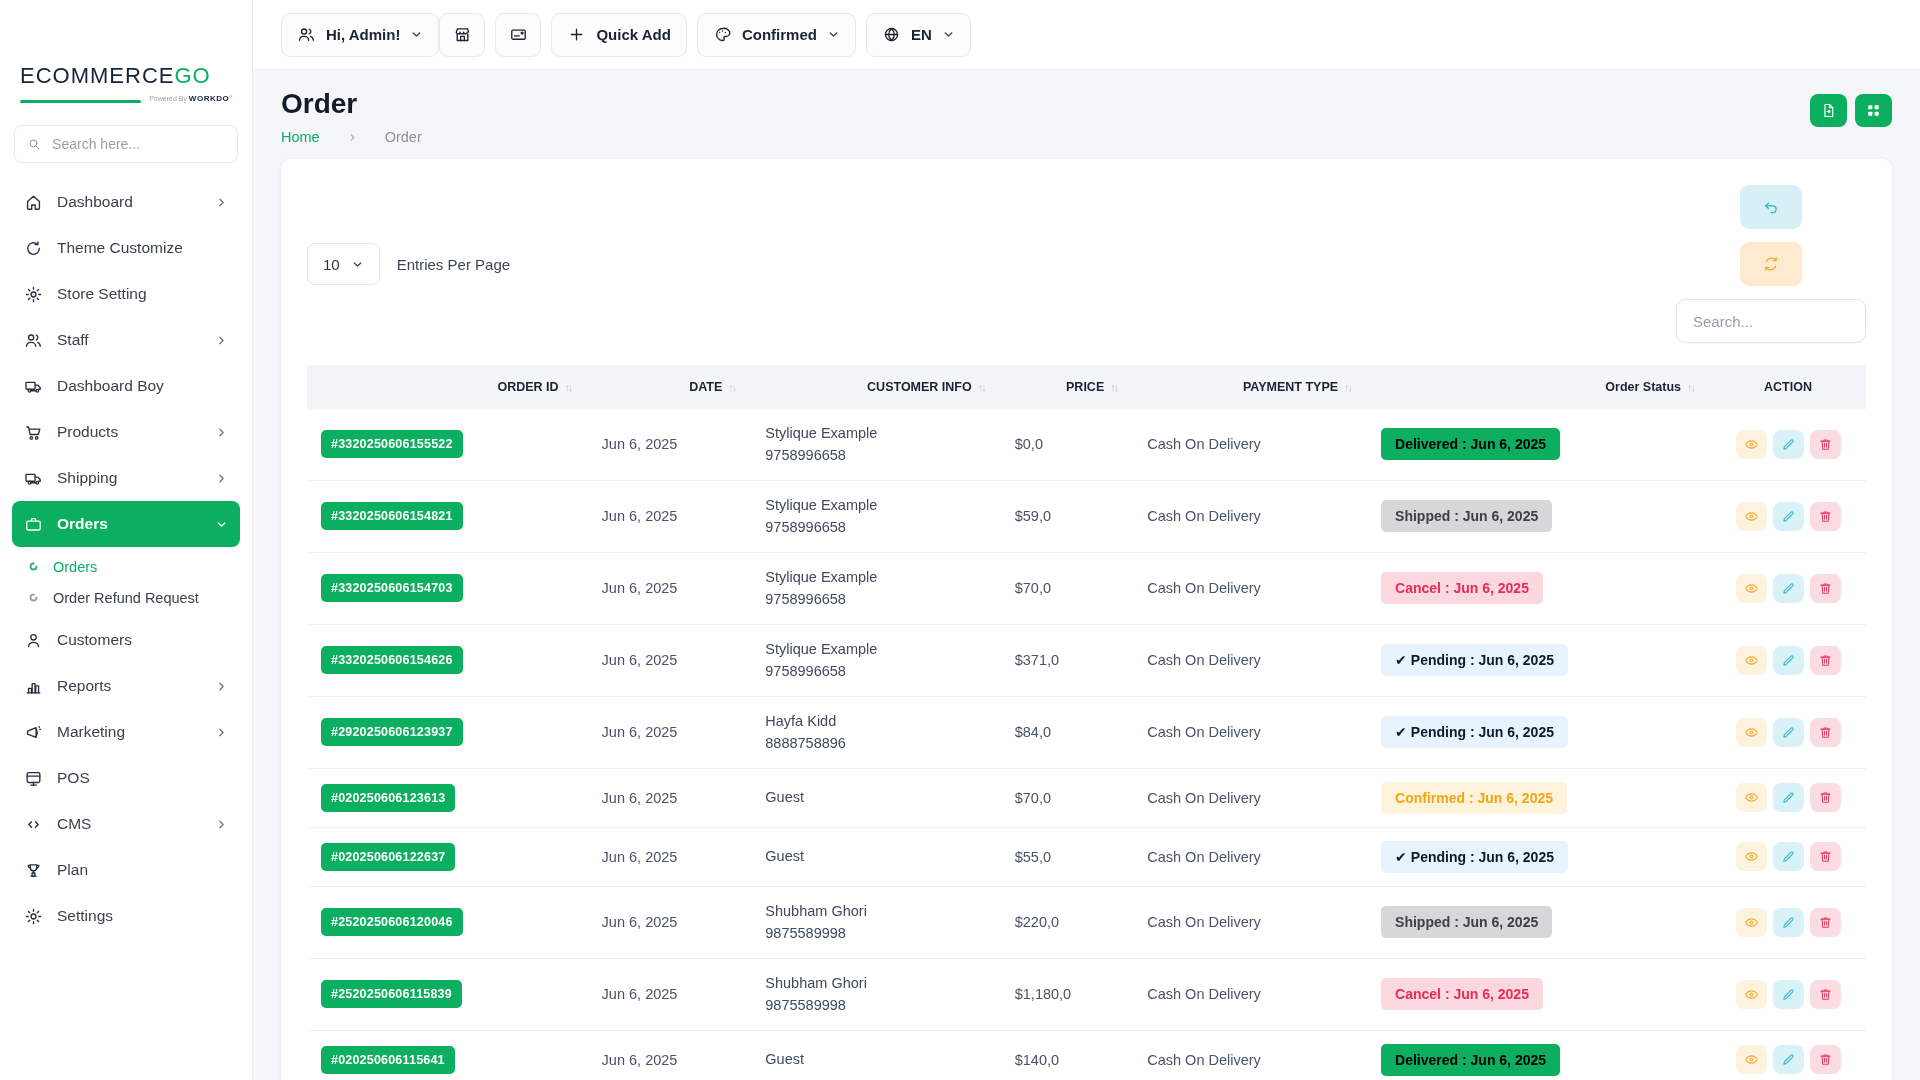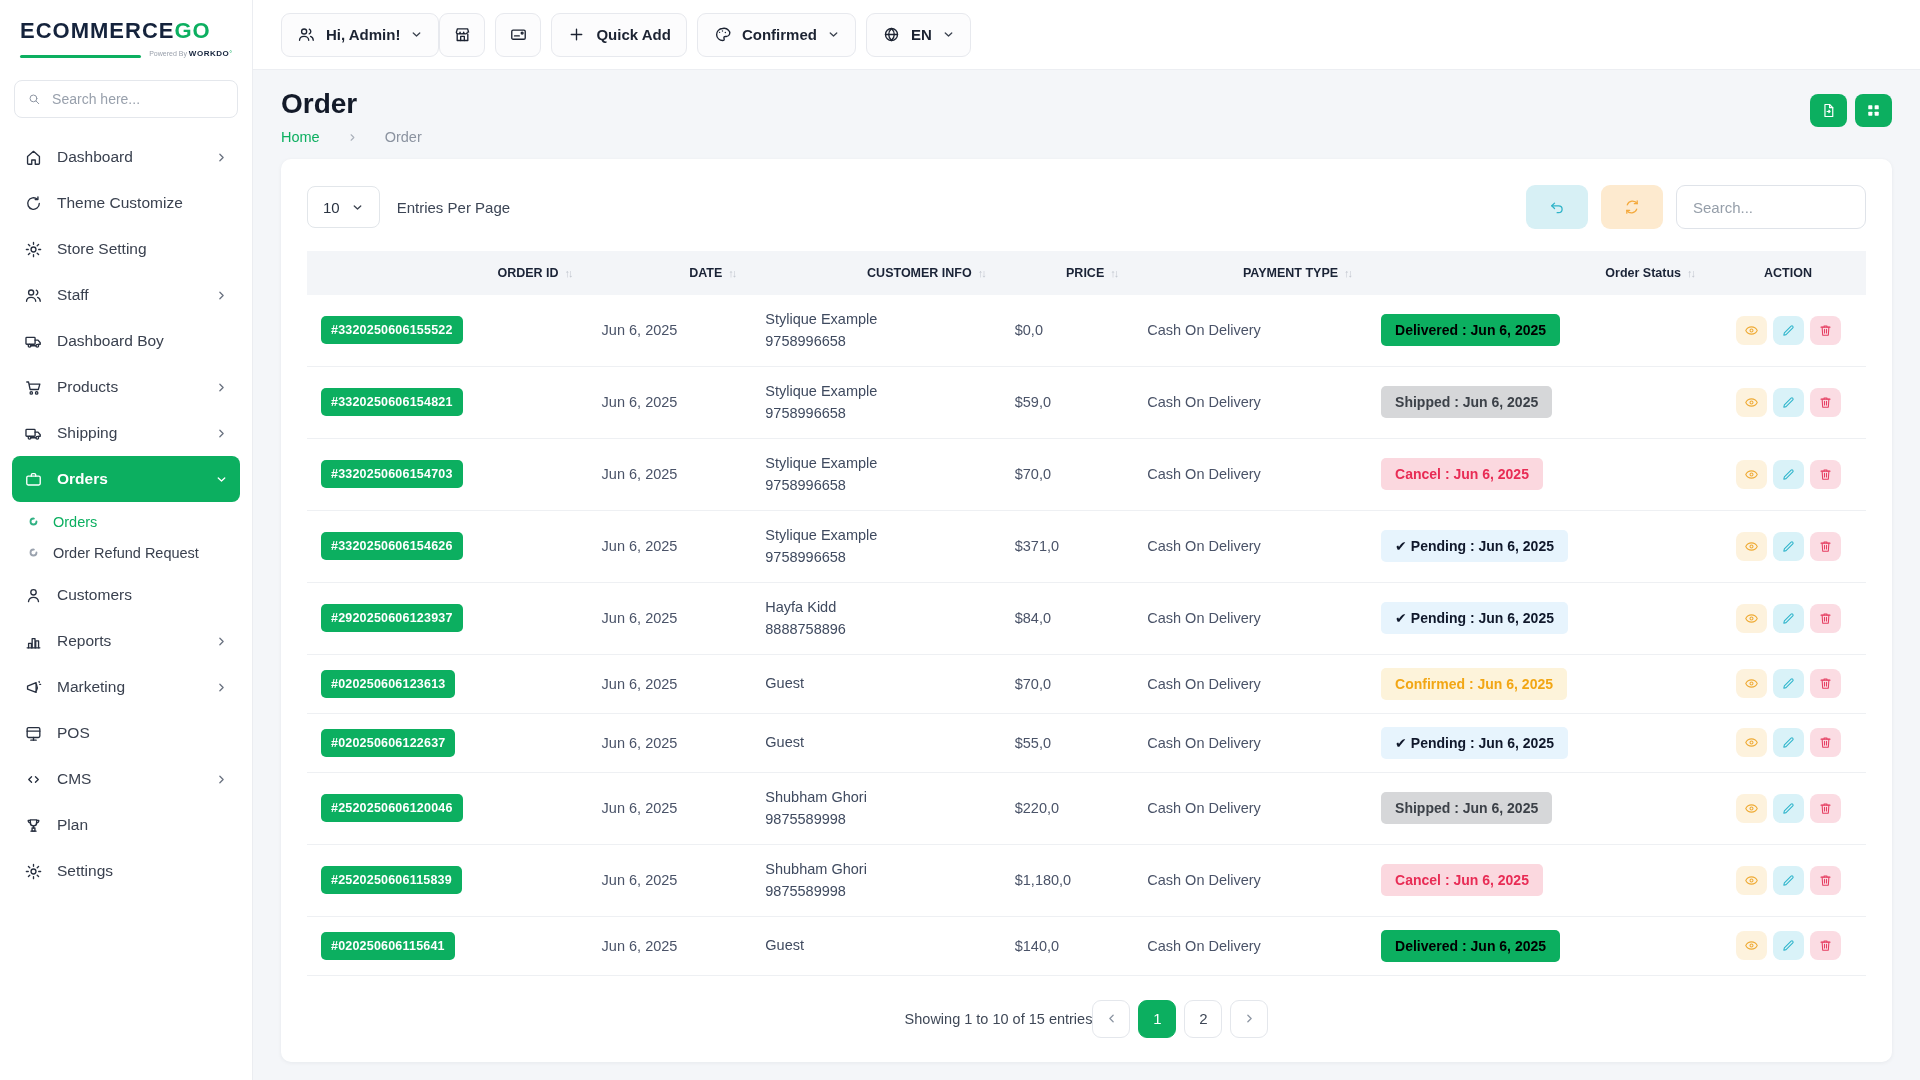--- a/index.html
+++ b/index.html
@@ -7,21 +7,21 @@
   body {
     width:1920px; height:1080px; overflow:hidden;
     background:#f4f6f9; color:#1f2430;
     font-family:"Liberation Sans","DejaVu Sans",sans-serif;
   }
   .app { display:flex; width:100%; height:100%; }
 
   
   .sidebar { width:253px; min-width:253px; height:100%; background:#fff; border-right:1px solid #ebedf1; padding-top:14px; }
   .logo-wrap { padding:4px 20px 8px; }
-  .logo-text { font-size:22px; font-weight:700; letter-spacing:1px; color:#15233c; white-space:nowrap; }
+  .logo-text { font-size:22px; font-weight:400; letter-spacing:1px; color:#15233c; white-space:nowrap;margin-top:45px; }
   .logo-text .go { color:#0caf60; }
   .logo-sub { display:flex; align-items:flex-end; gap:8px; margin-top:5px; }
   .logo-underline { width:150px; height:3px; border-radius:2px; background:#0caf60; }
   .powered { font-size:7px; color:#9aa1ac; white-space:nowrap; }
   .powered b { color:#15233c; font-size:8px; letter-spacing:.5px; }
   .powered .dot { color:#0caf60; }
 
   .sidebar-search { margin:14px 14px 8px; display:flex; align-items:center; gap:9px; border:1px solid #e4e7ec; border-radius:8px; height:38px; padding:0 12px; color:#8d95a2; background:#fff; }
   .sidebar-search .icon { width:16px; height:16px; }
   .sidebar-search input { border:none; outline:none; width:100%; font-size:14px; color:#5c6572; font-family:inherit; background:transparent; }
@@ -59,21 +59,21 @@
   .green-btn { width:37px; height:33px; border:none; border-radius:8px; background:#0caf60; color:#fff; display:flex; align-items:center; justify-content:center; cursor:pointer; }
   .green-btn .icon { width:17px; height:17px; display:flex; }
 
   
   .card { background:#fff; border-radius:10px; margin-top:14px; padding:26px 26px 24px; box-shadow:0 1px 4px rgba(20,30,50,.06); }
   .controls { display:flex; justify-content:space-between; align-items:center; margin-bottom:22px; }
   .entries { display:flex; align-items:center; gap:17px; }
   .select { display:flex; align-items:center; gap:11px; border:1px solid #e2e6ea; border-radius:8px; height:42px; padding:0 15px; font-size:15px; color:#2a3342; cursor:pointer; background:#fff; }
   .select .chev { width:13px; height:13px; display:flex; color:#3c4350; }
   .entries-label { font-size:15px; color:#3c4555; }
-  .ctl-right { display:flex; align-items:center; gap:13px; }
+  .ctl-right { display:flex; align-items:center; gap:13px;flex-direction:column; }
   .soft-btn { width:62px; height:44px; border:none; border-radius:9px; display:flex; align-items:center; justify-content:center; cursor:pointer; }
   .soft-btn .icon { width:18px; height:18px; display:flex; }
   .soft-undo { background:#d7f0f5; color:#2eb3c8; }
   .soft-refresh { background:#fdeacf; color:#f4a93b; }
   .search-box { width:190px; height:44px; border:1px solid #dfe3e9; border-radius:9px; padding:0 16px; font-size:15px; color:#525b69; outline:none; font-family:inherit; }
   .search-box::placeholder { color:#959ea9; }
 
   table { width:100%; border-collapse:collapse; }
   thead th { background:#f3f5f8; font-size:12.5px; font-weight:700; color:#1a2336; text-align:left; padding:15px 14px; white-space:nowrap; }
   .th-inner { display:flex; align-items:center; justify-content:flex-end; gap:6px; }

